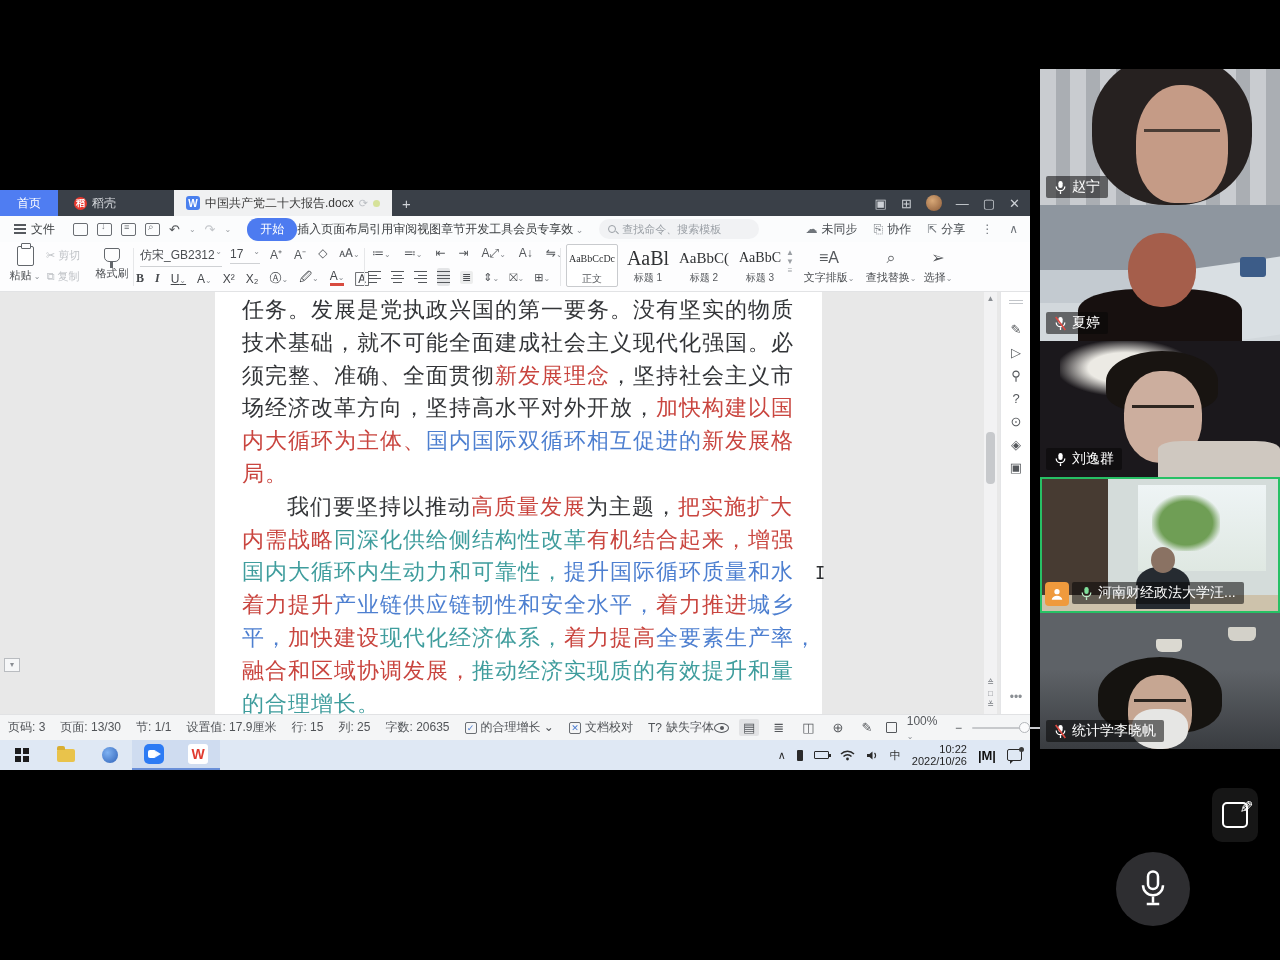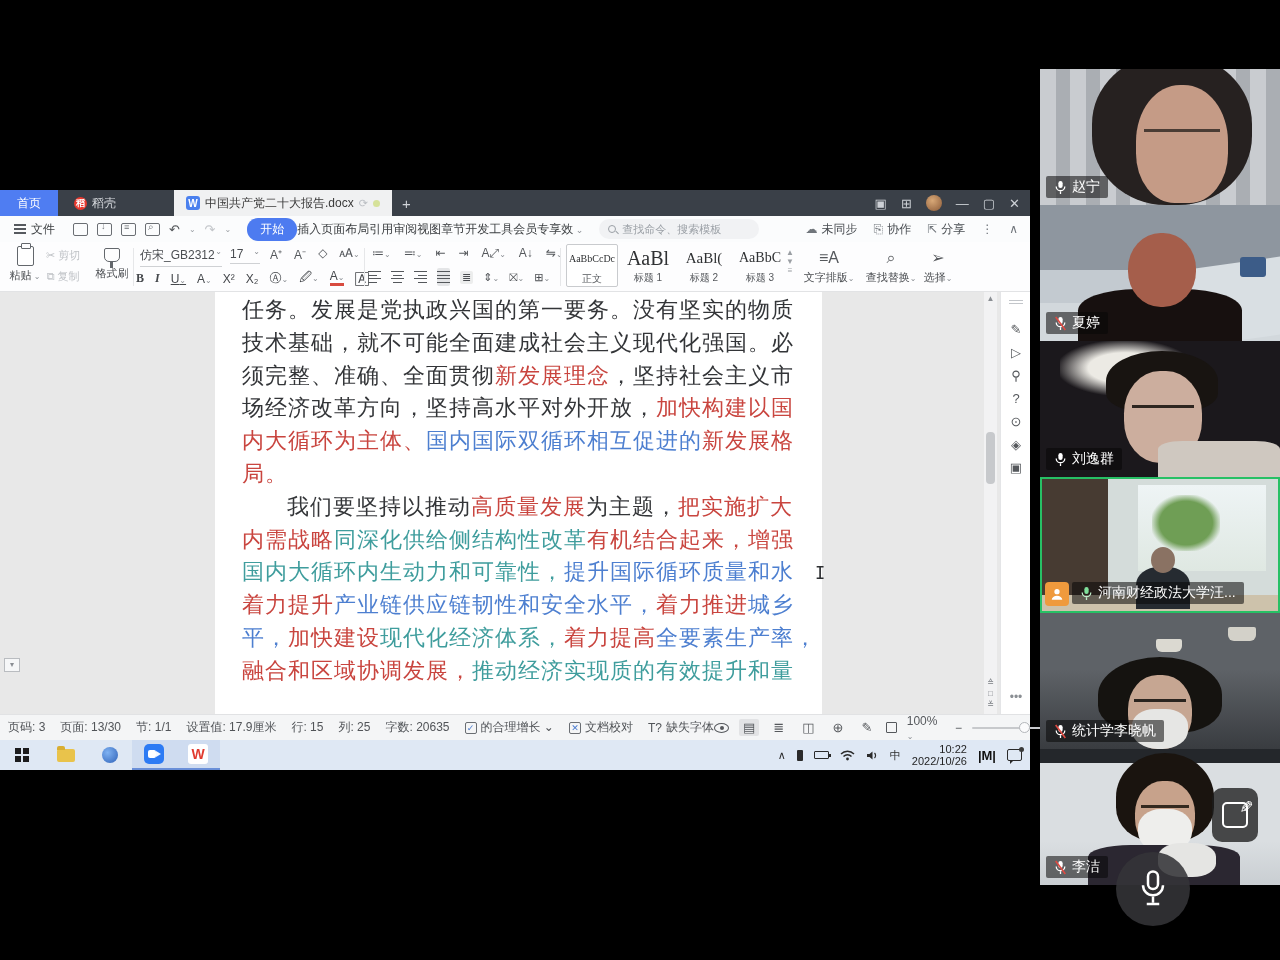--- a/index.html
+++ b/index.html
@@ -392,21 +392,21 @@
       <div class="rb-abs styles">
         <span class="stylecell first s0">
           <span class="s-sample">AaBbCcDc</span>
           <span class="s-label">正文</span>
         </span>
         <span class="stylecell s1">
           <span class="s-sample">AaBl</span>
           <span class="s-label">标题 1</span>
         </span>
         <span class="stylecell s2">
-          <span class="s-sample">AaBl(</span>
+          <span class="s-sample">AaBbC(</span>
           <span class="s-label">标题 2</span>
         </span>
         <span class="stylecell s3">
           <span class="s-sample">AaBbC</span>
           <span class="s-label">标题 3</span>
         </span>
       </div>
       <div class="rb-abs style-arrows">▲<br>▼<br>≡</div>
       <div class="rb-abs tool3" style="left:800px">
         <div class="t-icon">≡A</div>
@@ -430,20 +430,21 @@
             <div class="dline"><span class="c-k">须完整、准确、全面贯彻</span><span class="c-r">新发展理念</span><span class="c-k">，坚持社会主义市</span></div>
             <div class="dline"><span class="c-k">场经济改革方向，坚持高水平对外开放，</span><span class="c-r">加快构建以国</span></div>
             <div class="dline"><span class="c-r">内大循环为主体、</span><span class="c-b">国内国际双循环相互促进的</span><span class="c-r">新发展格</span></div>
             <div class="dline"><span class="c-r">局。</span></div>
             <div class="dline indent"><span class="c-k">我们要坚持以推动</span><span class="c-r">高质量发展</span><span class="c-k">为主题，</span><span class="c-r">把实施扩大</span></div>
             <div class="dline"><span class="c-r">内需战略</span><span class="c-t">同深化供给侧结构性改革</span><span class="c-r">有机结合起来，</span><span class="c-r">增强</span></div>
             <div class="dline"><span class="c-t">国内大循环内生动力和可靠性，</span><span class="c-b">提升国际循环质量和水</span></div>
             <div class="dline"><span class="c-r">着力提升</span><span class="c-b">产业链供应链韧性和安全水平，</span><span class="c-r">着力推进</span><span class="c-b">城乡</span></div>
             <div class="dline"><span class="c-b">平，</span><span class="c-r">加快建设</span><span class="c-t">现代化经济体系，</span><span class="c-r">着力提高</span><span class="c-b">全要素生产率，</span></div>
             <div class="dline"><span class="c-r">融合和区域协调发展，</span><span class="c-t">推动经济实现质的有效提升和量</span></div>
+            <div class="dline"><span class="c-t">的合理增长。</span></div>
           </div>
       </div>
       <div class="margin-widget">▾</div>
       <div class="ibeam">I</div>
       <div class="vscroll">
         <div class="vs-arrow">▲</div>
         <div class="vs-thumb"></div>
         <div class="vs-nav">≙<br>□<br>≚</div>
       </div>
       <div class="side-tools">
@@ -640,39 +641,20 @@
         <svg width="13" height="15" viewBox="0 0 24 28">
             <rect x="8" y="2" width="8" height="13" rx="4" fill="#fff"></rect>
             <path d="M4 12 a8 8 0 0 0 16 0" fill="none" stroke="#fff" stroke-width="2.4"></path>
             <line x1="12" y1="21" x2="12" y2="26" stroke="#fff" stroke-width="2.4"></line>
             <line x1="3" y1="2" x2="21" y2="26" stroke="#e04a42" stroke-width="3"></line>
           </svg>
         <span>统计学李晓帆</span>
       </div>
     </div>
 
-    <div class="tile t6">
-      <div class="scene">
-        <div class="p hair"></div>
-          <div class="p face"></div>
-          <div class="p glasses"></div>
-          <div class="p mask"></div>
-          <div class="p body"></div>
-          <div class="p hood"></div>
-      </div>
-      <div class="nametag">
-        <svg width="13" height="15" viewBox="0 0 24 28">
-            <rect x="8" y="2" width="8" height="13" rx="4" fill="#fff"></rect>
-            <path d="M4 12 a8 8 0 0 0 16 0" fill="none" stroke="#fff" stroke-width="2.4"></path>
-            <line x1="12" y1="21" x2="12" y2="26" stroke="#fff" stroke-width="2.4"></line>
-            <line x1="3" y1="2" x2="21" y2="26" stroke="#e04a42" stroke-width="3"></line>
-          </svg>
-        <span>李洁</span>
-      </div>
-    </div>
 
     <div class="pen-tool">
       <div class="pen-inner"></div>
     </div>
 
     <div class="bigmic">
       <svg width="30" height="38" viewBox="0 0 24 30">
           <rect x="8" y="1" width="8" height="14" rx="4" fill="none" stroke="#fff" stroke-width="2"></rect>
           <path d="M4 12 a8 8 0 0 0 16 0" fill="none" stroke="#fff" stroke-width="2"></path>
           <line x1="12" y1="21" x2="12" y2="26" stroke="#fff" stroke-width="2"></line>

